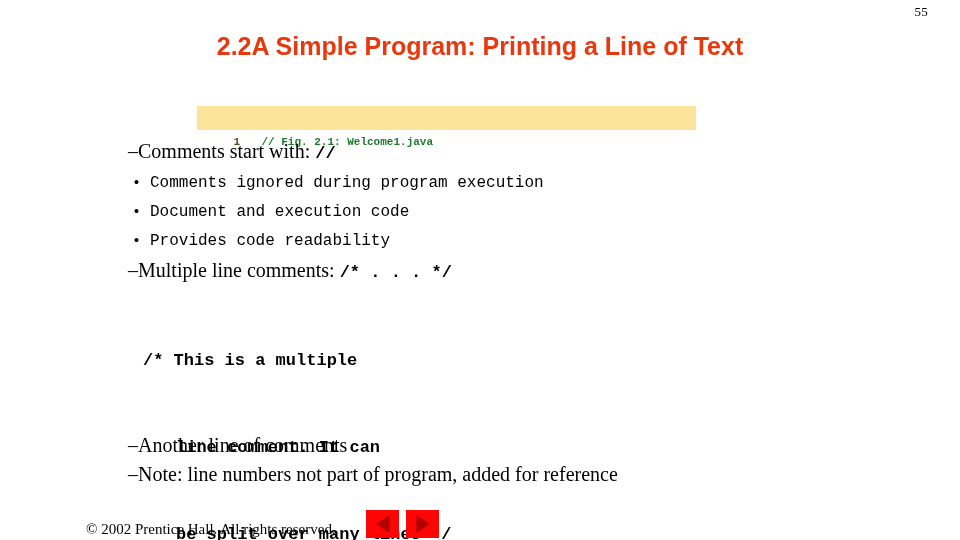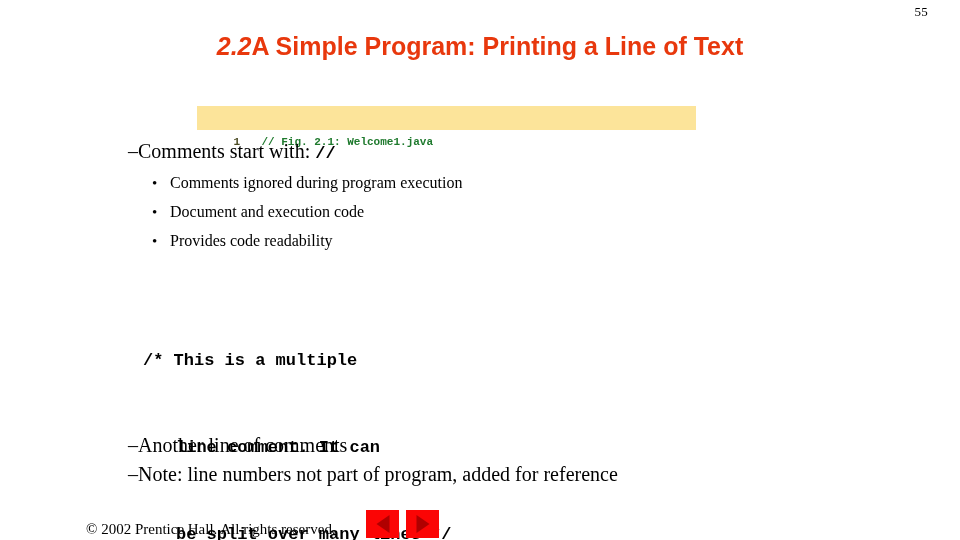--- a/index.html
+++ b/index.html
@@ -45,21 +45,20 @@
   .title-num,
   .title-text {
     display: inline-block;
     color: #e8380d;
     font-family: "Liberation Sans", "DejaVu Sans", sans-serif;
     font-weight: bold;
     font-size: 25px;
     vertical-align: baseline;
   }
   .title-num {
-    font-style: italic;
   }
 
   
   .code-strip {
     position: absolute;
     background: #fce49a;
     height: 24px;
     line-height: 24px;
     white-space: pre;
     font-family: "Liberation Mono", "DejaVu Sans Mono", monospace;
@@ -103,24 +102,25 @@
     width: 26px;
     font-size: 20px;
   }
   .dash-bullet .body {
     display: inline-block;
   }
 
   
   .dot-bullet {
     position: absolute;
-    left: 152px;
+    left: 132px;
     font-size: 16px;
     line-height: 20px;
     white-space: nowrap;
+    font-family: Liberation Mono, monospace;
   }
   .dot-bullet .marker {
     display: inline-block;
     width: 18px;
     font-size: 15px;
   }
 
   
   .inline-code {
     font-family: "Liberation Mono", "DejaVu Sans Mono", monospace;
@@ -218,20 +218,23 @@
   </div>
 
   <div class="dot-bullet" style="top: 202px;">
     <span class="marker">•</span><span>Document and execution code</span>
   </div>
 
   <div class="dot-bullet" style="top: 231px;">
     <span class="marker">•</span><span>Provides code readability</span>
   </div>
 
+  <div class="dash-bullet" style="top: 257px;">
+    <span class="marker">–</span><span class="body"><span>Multiple line comments: </span><span class="inline-code">/*  . . .  */</span></span>
+  </div>
 
   <div class="comment-block">
     <span class="cline">/* This is a multiple</span>
     <span class="cline indented">line comment. It can</span>
     <span class="cline indented">be split over many lines */</span>
   </div>
 
 
   <div class="dash-bullet" style="top: 432px; text-decoration: underline;">
     <span class="marker">–</span><span class="body">Another line of comments</span>

